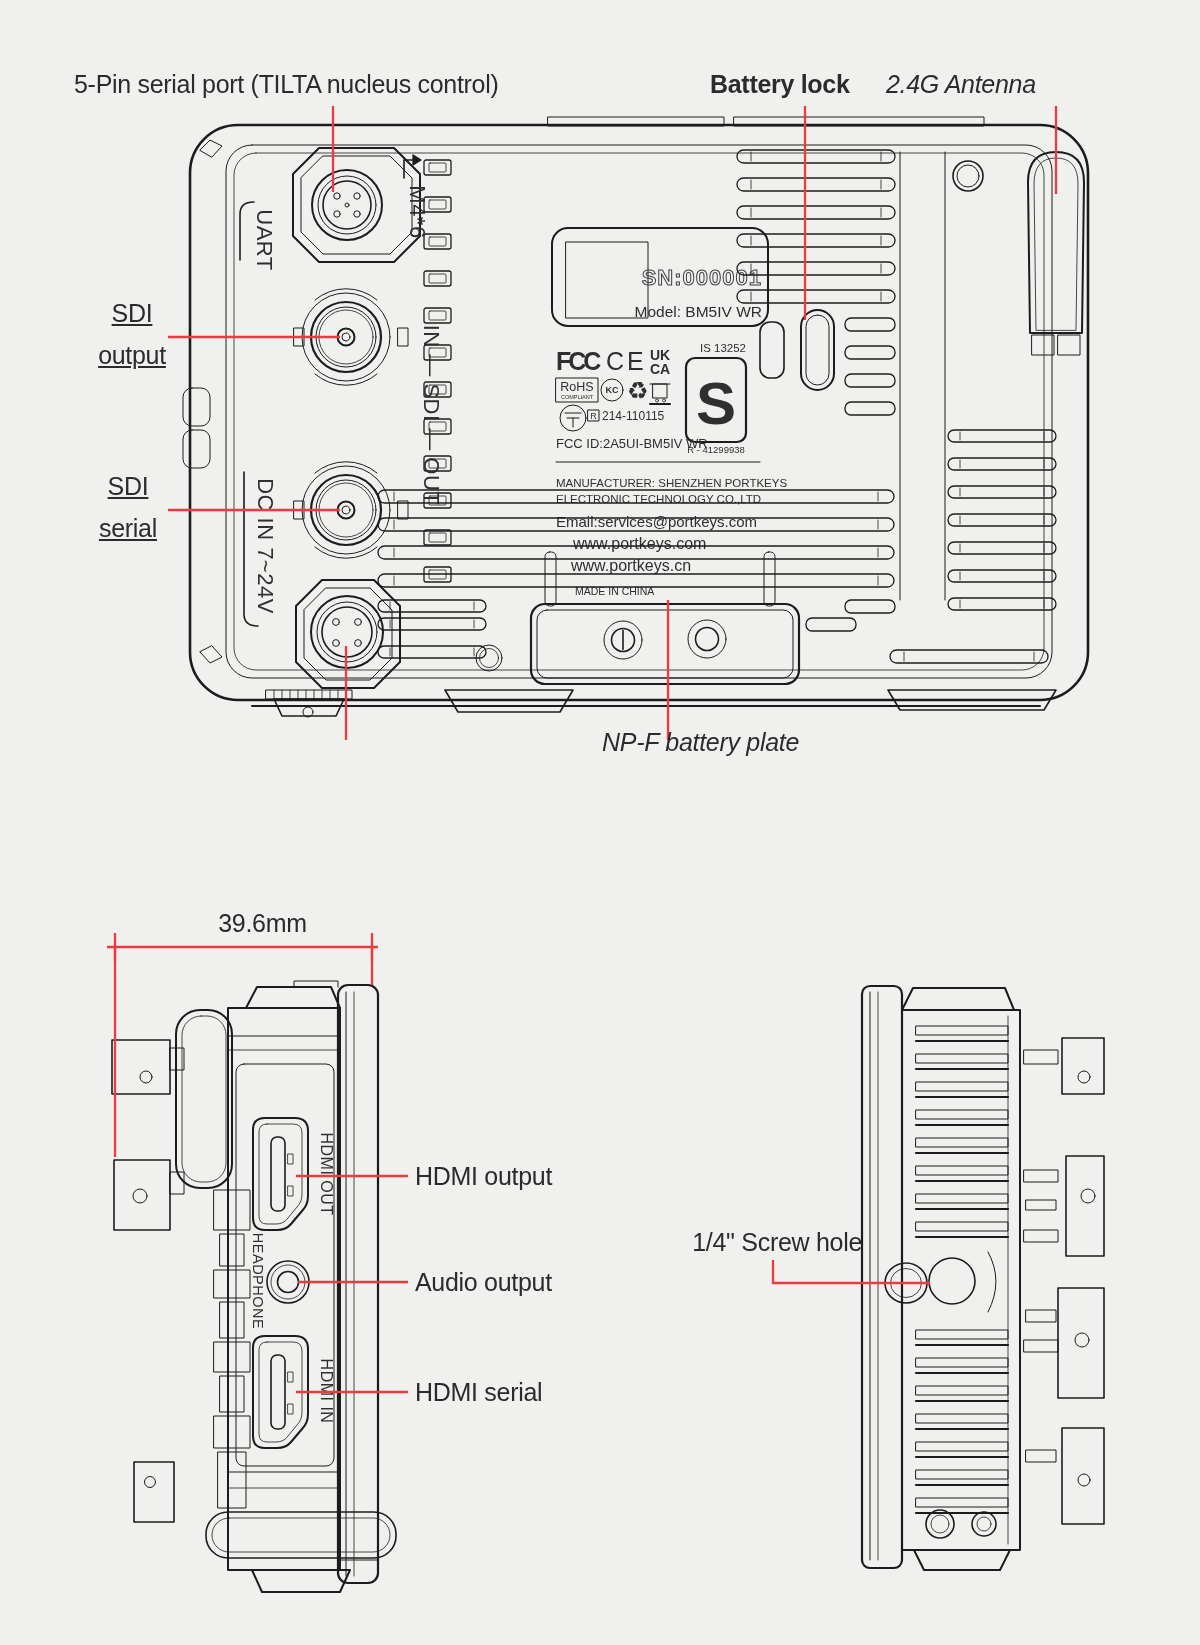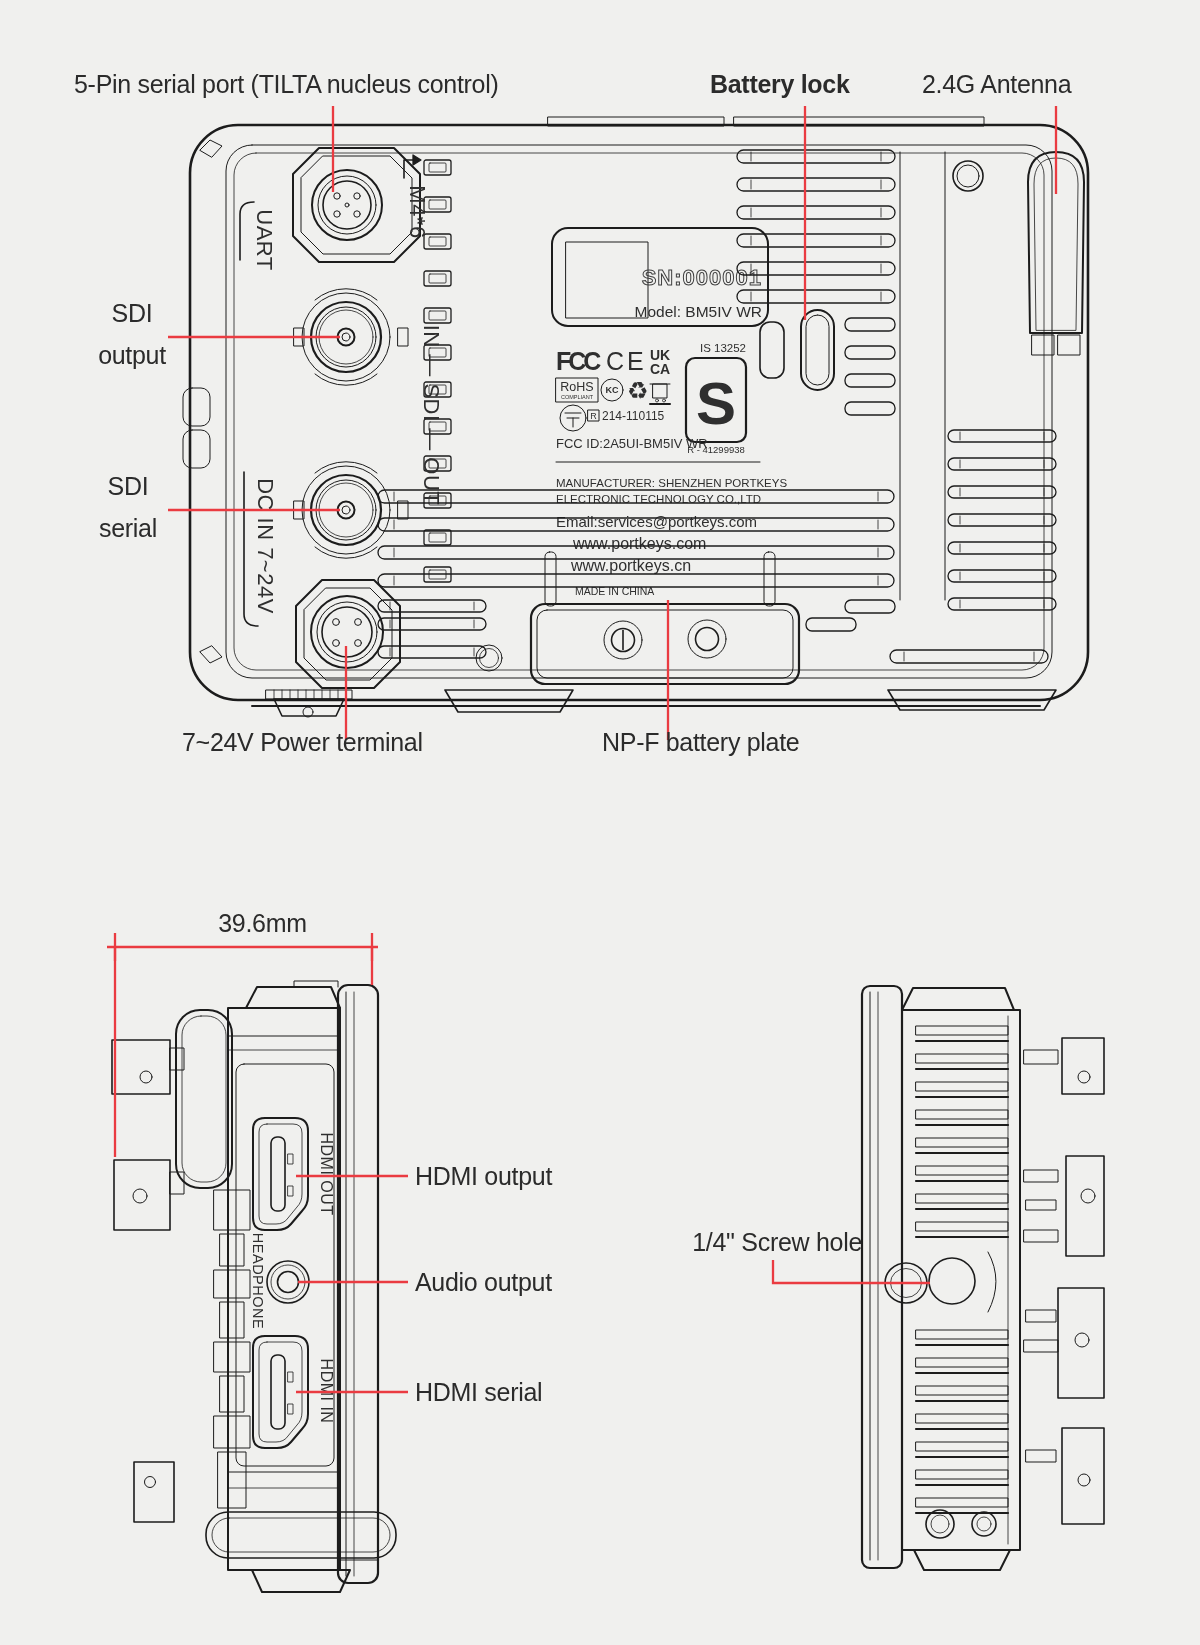--- a/index.html
+++ b/index.html
@@ -22,21 +22,21 @@
   .sn { font-weight:bold; fill:none; stroke:#3f3f3f; stroke-width:1; letter-spacing:1px; }
   .bold { font-weight:bold; }
 
   
   .lbl {
     position:absolute; color:#2b2b2b; font-size:25px; line-height:36px;
     letter-spacing:-0.3px; white-space:nowrap;
   }
   .lbl.center { text-align:center; white-space:normal; }
   .lbl.right  { text-align:right; }
-  .two-line { line-height:42px; }
+  .two-line { line-height:42px;text-decoration:underline; }
 </style>
 </head>
 <body>
 
 <div id="stage">
 
 <svg id="art" width="1200" height="1645" viewBox="0 0 1200 1645">
   <defs>
     <g id="slot" class="d">
       <rect x="424" y="0" width="27" height="15" rx="2"></rect>
@@ -425,33 +425,32 @@
     <line x1="107" y1="947" x2="378" y2="947" class="red"></line>
     <line x1="115" y1="933" x2="115" y2="961" class="red"></line>
     <line x1="372" y1="933" x2="372" y2="961" class="red"></line>
     <line x1="115" y1="947" x2="115" y2="1157" class="red"></line>
     <line x1="372" y1="947" x2="372" y2="985" class="red"></line>
   </g>
 </svg>
 
   <div class="lbl" style="left:74px; top:66px;">5-Pin serial port (TILTA nucleus control)</div>
   <div class="lbl" style="left:710px; top:66px;font-weight:bold;">Battery lock</div>
-  <div class="lbl" style="left:922px; top:66px;">2.4G Antenna</div>
+  <div class="lbl" style="left:886px; top:66px;font-style:italic;">2.4G Antenna</div>
 
   <div class="lbl center two-line" style="left:78px; top:292px; width:108px;">
     <div>SDI</div>
     <div>output</div>
   </div>
   <div class="lbl center two-line" style="left:70px; top:465px; width:116px;">
     <div>SDI</div>
     <div>serial</div>
   </div>
 
-  <div class="lbl" style="left:182px; top:724px;">7~24V Power terminal</div>
-  <div class="lbl" style="left:602px; top:724px;">NP-F battery plate</div>
+  <div class="lbl" style="left:602px; top:724px;font-style:italic;">NP-F battery plate</div>
 
   <div class="lbl center" style="left:185px; top:905px; width:155px;">39.6mm</div>
 
   <div class="lbl" style="left:415px; top:1158px;text-align:right;">HDMI output</div>
   <div class="lbl" style="left:415px; top:1264px;">Audio output</div>
   <div class="lbl" style="left:415px; top:1374px;">HDMI serial</div>
   <div class="lbl right" style="left:560px; top:1224px; width:302px;">1/4" Screw hole</div>
 </div>
 
 </body></html>

